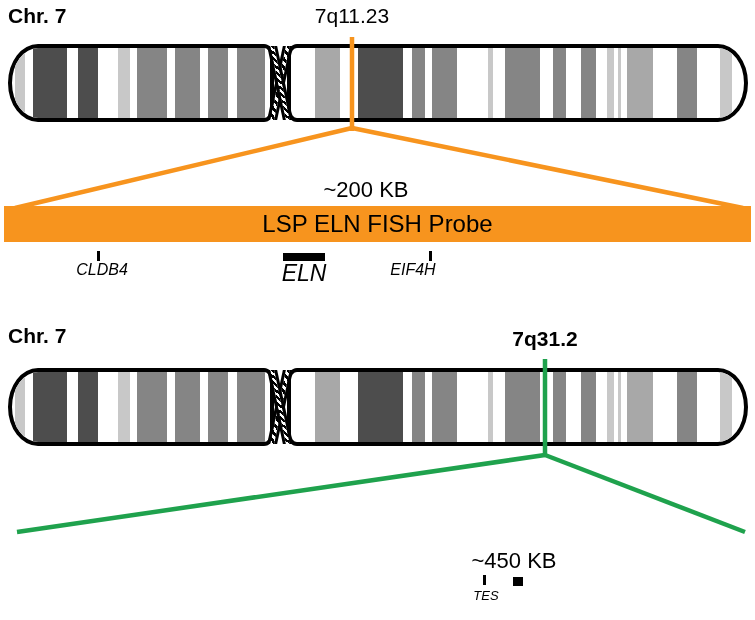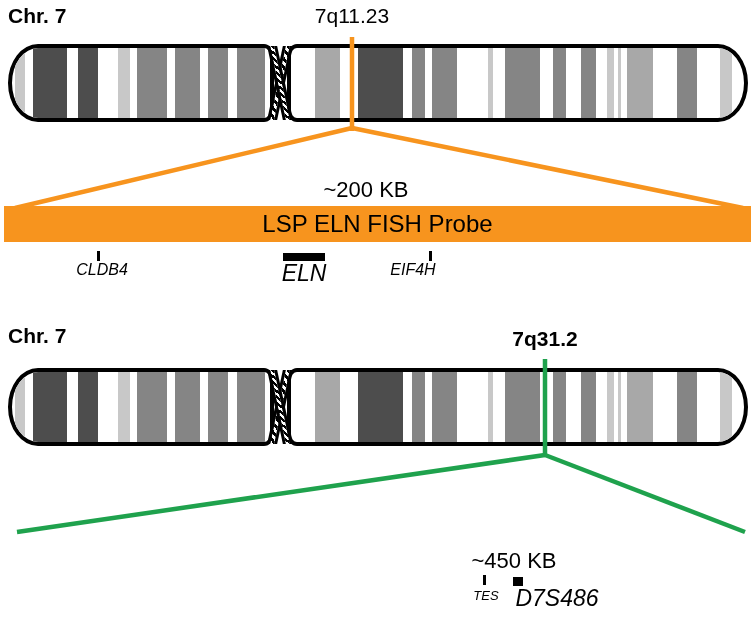--- a/index.html
+++ b/index.html
@@ -161,15 +161,14 @@
   <div class="marker-tick mk-cldb4-t"></div>
   <div class="marker-label sm mk-cldb4-l">CLDB4</div>
   <div class="marker-box mk-eln-b"></div>
   <div class="marker-label lg mk-eln-l">ELN</div>
   <div class="marker-tick mk-eif4h-t"></div>
   <div class="marker-label sm mk-eif4h-l">EIF4H</div>
 
   <div class="marker-tick mk-tes-t"></div>
   <div class="marker-label xs mk-tes-l">TES</div>
   <div class="marker-box mk-d7s486-b"></div>
-  <div class="marker-label lg mk-d7s486-l">D7S486</div>
 
 </div>
 
 </body></html>

